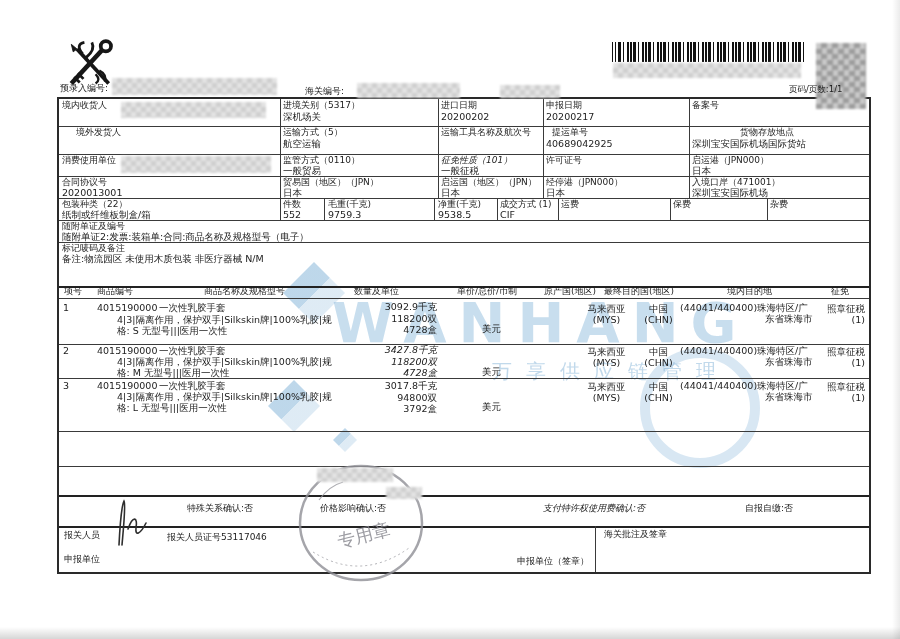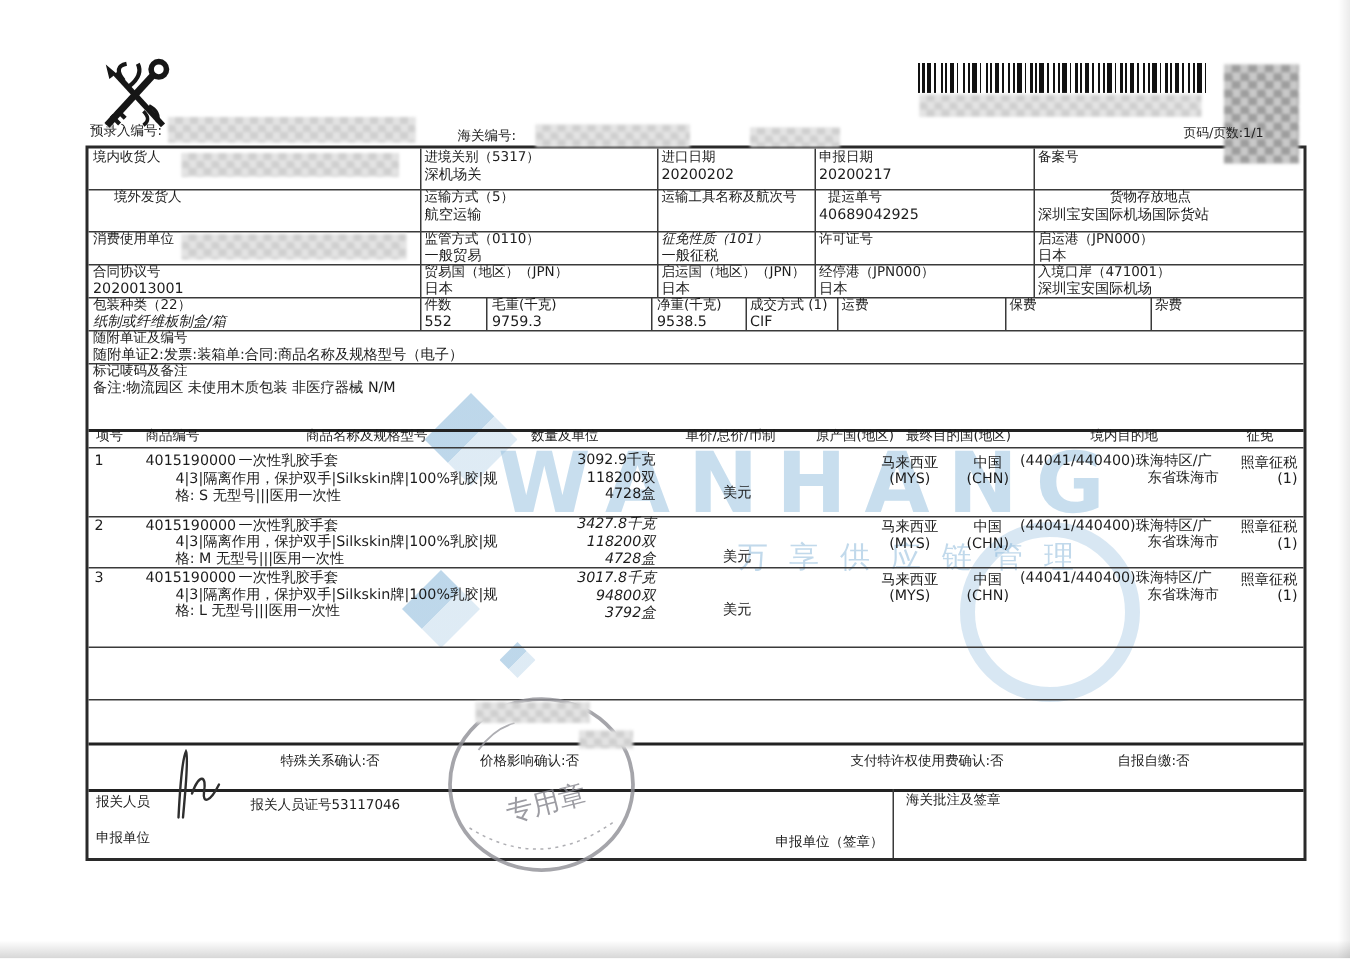--- a/index.html
+++ b/index.html
@@ -129,21 +129,21 @@
     <div class="t s9" style="left:224px;top:79px;">贸易国（地区）（JPN）</div>
     <div class="t s10" style="left:224px;top:89px;">日本</div>
     <div class="t s9" style="left:382px;top:79px;">启运国（地区）（JPN）</div>
     <div class="t s10" style="left:382px;top:89px;">日本</div>
     <div class="t s9" style="left:487px;top:79px;">经停港（JPN000）</div>
     <div class="t s10" style="left:487px;top:89px;">日本</div>
     <div class="t s9" style="left:633px;top:79px;">入境口岸（471001）</div>
     <div class="t s10" style="left:633px;top:89px;">深圳宝安国际机场</div>
 
     <div class="t s9" style="left:3px;top:101px;">包装种类（22）</div>
-    <div class="t s10" style="left:3px;top:111px;font-style:italic;">纸制或纤维板制盒/箱</div>
+    <div class="t s10" style="left:3px;top:111px;">纸制或纤维板制盒/箱</div>
     <div class="t s9" style="left:224px;top:101px;">件数</div>
     <div class="t s10" style="left:224px;top:111px;">552</div>
     <div class="t s9" style="left:269px;top:101px;">毛重(千克)</div>
     <div class="t s10" style="left:269px;top:111px;">9759.3</div>
     <div class="t s9" style="left:379px;top:101px;">净重(千克)</div>
     <div class="t s10" style="left:379px;top:111px;">9538.5</div>
     <div class="t s9" style="left:441px;top:101px;">成交方式 (1)</div>
     <div class="t s10" style="left:441px;top:111px;">CIF</div>
     <div class="t s9" style="left:502px;top:101px;">运费</div>
     <div class="t s9" style="left:614px;top:101px;">保费</div>
@@ -220,21 +220,21 @@
           <div>(1)</div>
       </div>
     </div>
 
     <div>
       <div class="t s10" style="left:4px;top:282px;">3</div>
       <div class="t s10" style="left:38px;top:282px;">4015190000</div>
       <div class="t s10" style="left:100px;top:282px;">一次性乳胶手套</div>
       <div class="t s10" style="left:58px;top:293px;">4|3|隔离作用，保护双手|Silkskin牌|100%乳胶|规</div>
       <div class="t s10" style="left:58px;top:304px;">格: L 无型号|||医用一次性</div>
-      <div class="qty" style="left:270px;top:281px;width:108px;font-style:italic;">
+      <div class="qty" style="left:270px;top:281px;width:108px;">
         <div>3017.8千克</div>
           <div>94800双</div>
           <div>3792盒</div>
       </div>
       <div class="t s10" style="left:423px;top:303px;">美元</div>
       <div class="ctr" style="left:505px;top:282px;width:85px;">
         <div>马来西亚</div>
           <div>(MYS)</div>
       </div>
       <div class="ctr" style="left:572px;top:282px;width:55px;">
@@ -244,21 +244,21 @@
       <div class="t s10" style="left:621px;top:282px;">(44041/440400)珠海特区/广</div>
       <div class="t s10" style="left:706px;top:293px;">东省珠海市</div>
       <div class="rt s10" style="left:745px;top:282px;width:61px;line-height:11px;">
         <div>照章征税</div>
           <div>(1)</div>
       </div>
     </div>
 
     <div class="t s9" style="left:128px;top:405px;">特殊关系确认:否</div>
     <div class="t s9" style="left:261px;top:405px;">价格影响确认:否</div>
-    <div class="t s9" style="left:508px;top:405px;">支付特许权使用费确认:否</div>
+    <div class="t s9" style="left:484px;top:405px;font-style:italic;">支付特许权使用费确认:否</div>
     <div class="t s9" style="left:686px;top:405px;">自报自缴:否</div>
 
     <div class="t s9" style="left:5px;top:432px;">报关人员</div>
     <div class="t s9" style="left:5px;top:456px;">申报单位</div>
     <div class="t s9" style="left:108px;top:434px;">报关人员证号53117046</div>
     <div class="rt s9" style="left:380px;top:456px;width:150px;">申报单位（签章）</div>
     <div class="t s9" style="left:545px;top:431px;">海关批注及签章</div>
 
     <div style="position:absolute;left:50px;top:396px;">
       <svg width="45" height="55" viewBox="0 0 45 55">

